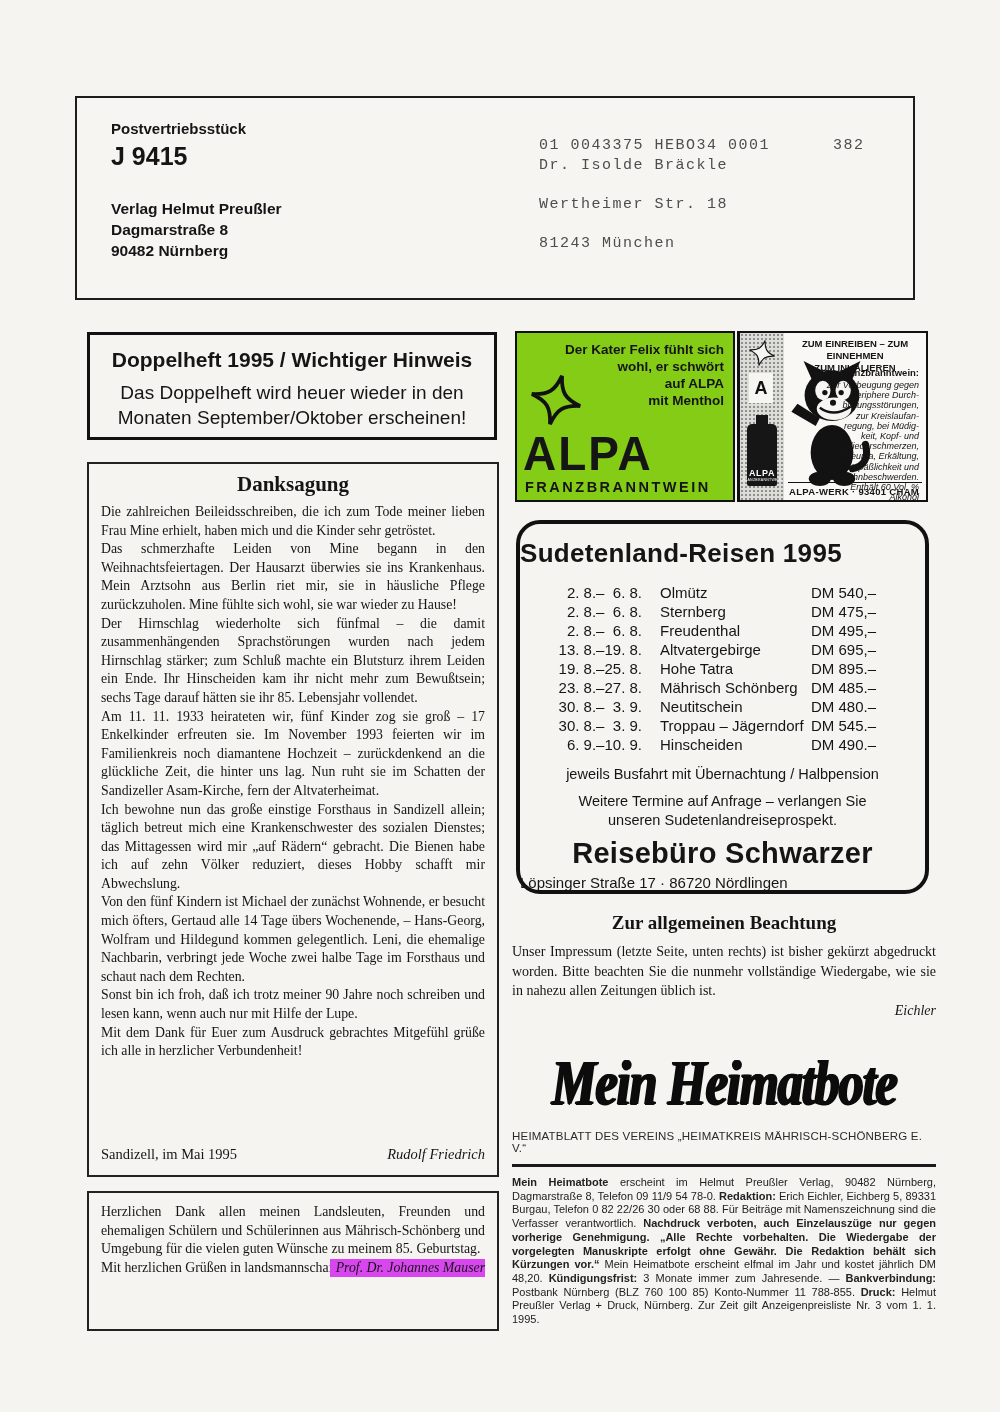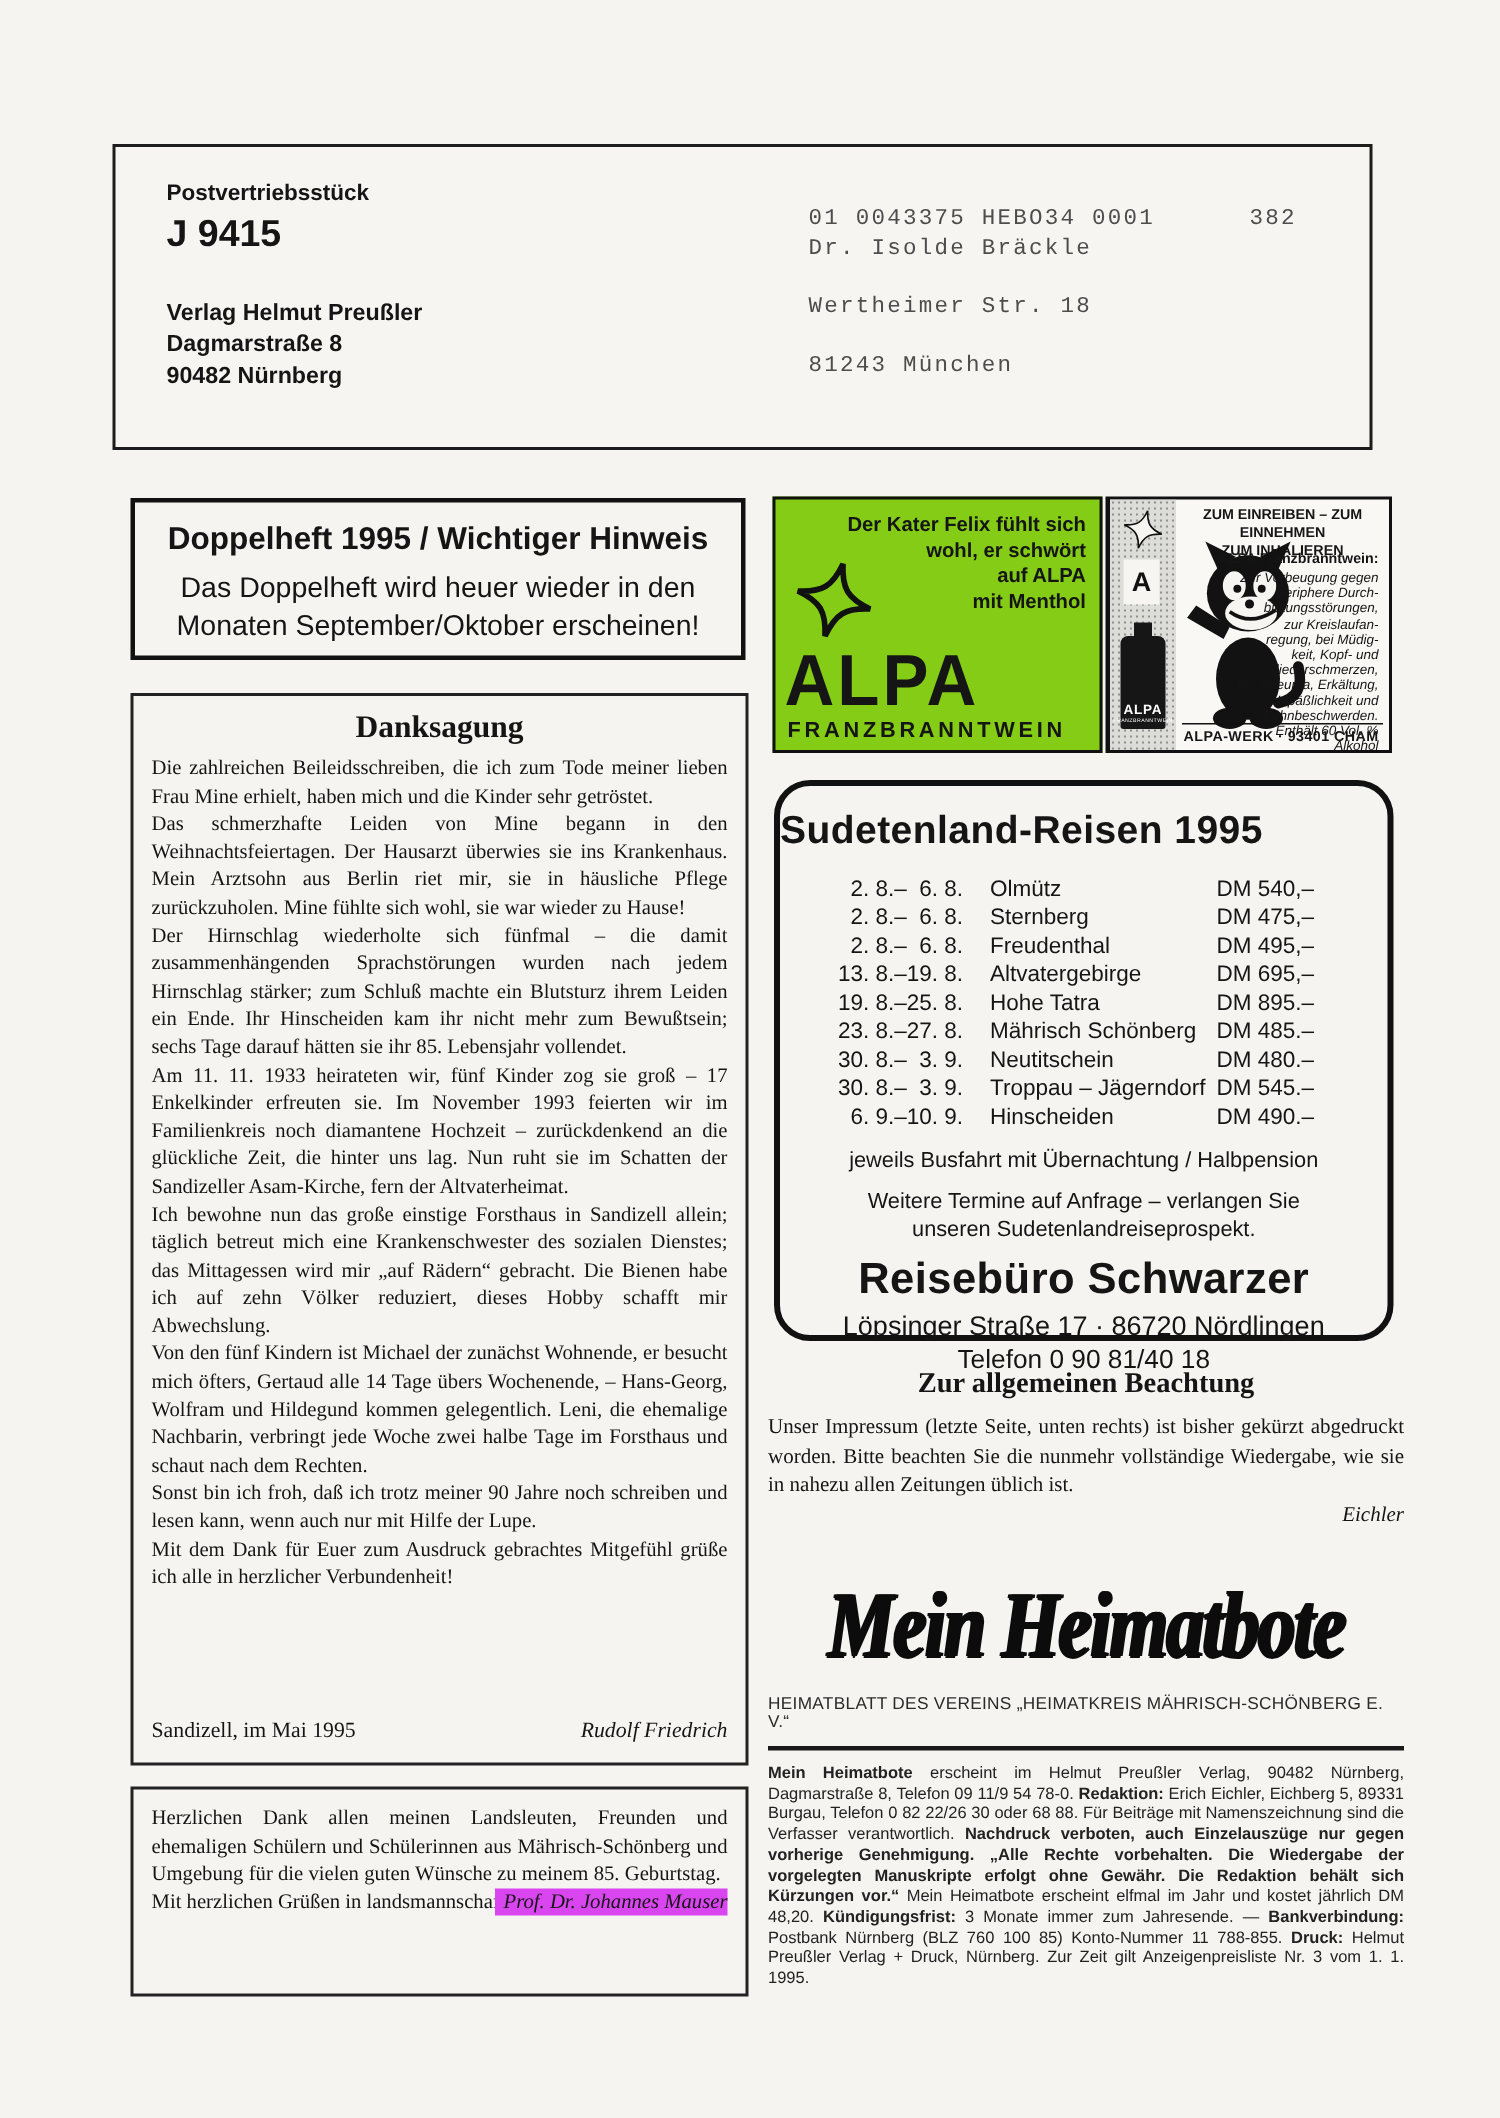--- a/index.html
+++ b/index.html
@@ -70,21 +70,21 @@
   .trips-box{left:516px;top:520px;width:405px;height:366px;border:4px solid #111;border-radius:24px;}
   .trips-title{text-align:left;font-weight:bold;font-size:26px;margin-top:14px;letter-spacing:0.3px;}
   .trips-table{margin:14px 26px 0 22px;font-size:15px;line-height:19px;}
   .trip-row{display:grid;grid-template-columns:100px 1fr 88px;}
   .trip-dates{text-align:right;white-space:pre;}
   .trip-dest{padding-left:18px;}
   .trip-price{text-align:left;}
   .trips-note1{text-align:center;font-size:14.5px;margin-top:12px;}
   .trips-note2{text-align:center;font-size:14.5px;line-height:18.5px;margin-top:10px;white-space:pre-line;}
   .trips-agency{text-align:center;font-weight:800;font-size:29px;margin-top:8px;letter-spacing:0.3px;}
-  .trips-address{text-align:center;font-size:18px;margin-top:4px;}
+  .trips-address{font-size:15px;margin-top:4px;}
   .trips-phone{text-align:center;font-size:17.5px;margin-top:1px;}
 
   
   .beachtung{left:512px;top:912px;width:424px;}
   .beachtung-title{text-align:center;font-weight:bold;font-size:19px;}
   .beachtung-body{font-size:14px;line-height:19.5px;text-align:justify;margin-top:8px;}
   .beachtung-sign{text-align:right;font-style:italic;font-size:14px;margin-top:2px;}
 
   
   .masthead{left:512px;top:1028px;width:424px;border-bottom:3px solid #1a1a1a;padding-bottom:10px;}
@@ -260,21 +260,20 @@
       <span class="trip-dates">6. 9.–10. 9.</span>
       <span class="trip-dest">Hinscheiden</span>
       <span class="trip-price">DM 490.–</span>
     </div>
   </div>
   <div class="trips-note1">jeweils Busfahrt mit Übernachtung / Halbpension</div>
   <div class="trips-note2">Weitere Termine auf Anfrage – verlangen Sie
 unseren Sudetenlandreiseprospekt.</div>
   <div class="trips-agency">Reisebüro Schwarzer</div>
   <div class="trips-address">Löpsinger Straße 17 · 86720 Nördlingen</div>
-  <div class="trips-phone">Telefon 0 90 81/40 18</div>
 </div>
 
 <div class="abs beachtung serif">
   <div class="beachtung-title">Zur allgemeinen Beachtung</div>
   <div class="beachtung-body">Unser Impressum (letzte Seite, unten rechts) ist bisher gekürzt abgedruckt worden. Bitte beachten Sie die nunmehr vollständige Wiedergabe, wie sie in nahezu allen Zeitungen üblich ist.</div>
   <div class="beachtung-sign">Eichler</div>
 </div>
 
 <div class="abs masthead">
   <div class="masthead-logo">Mein Heimatbote</div>

